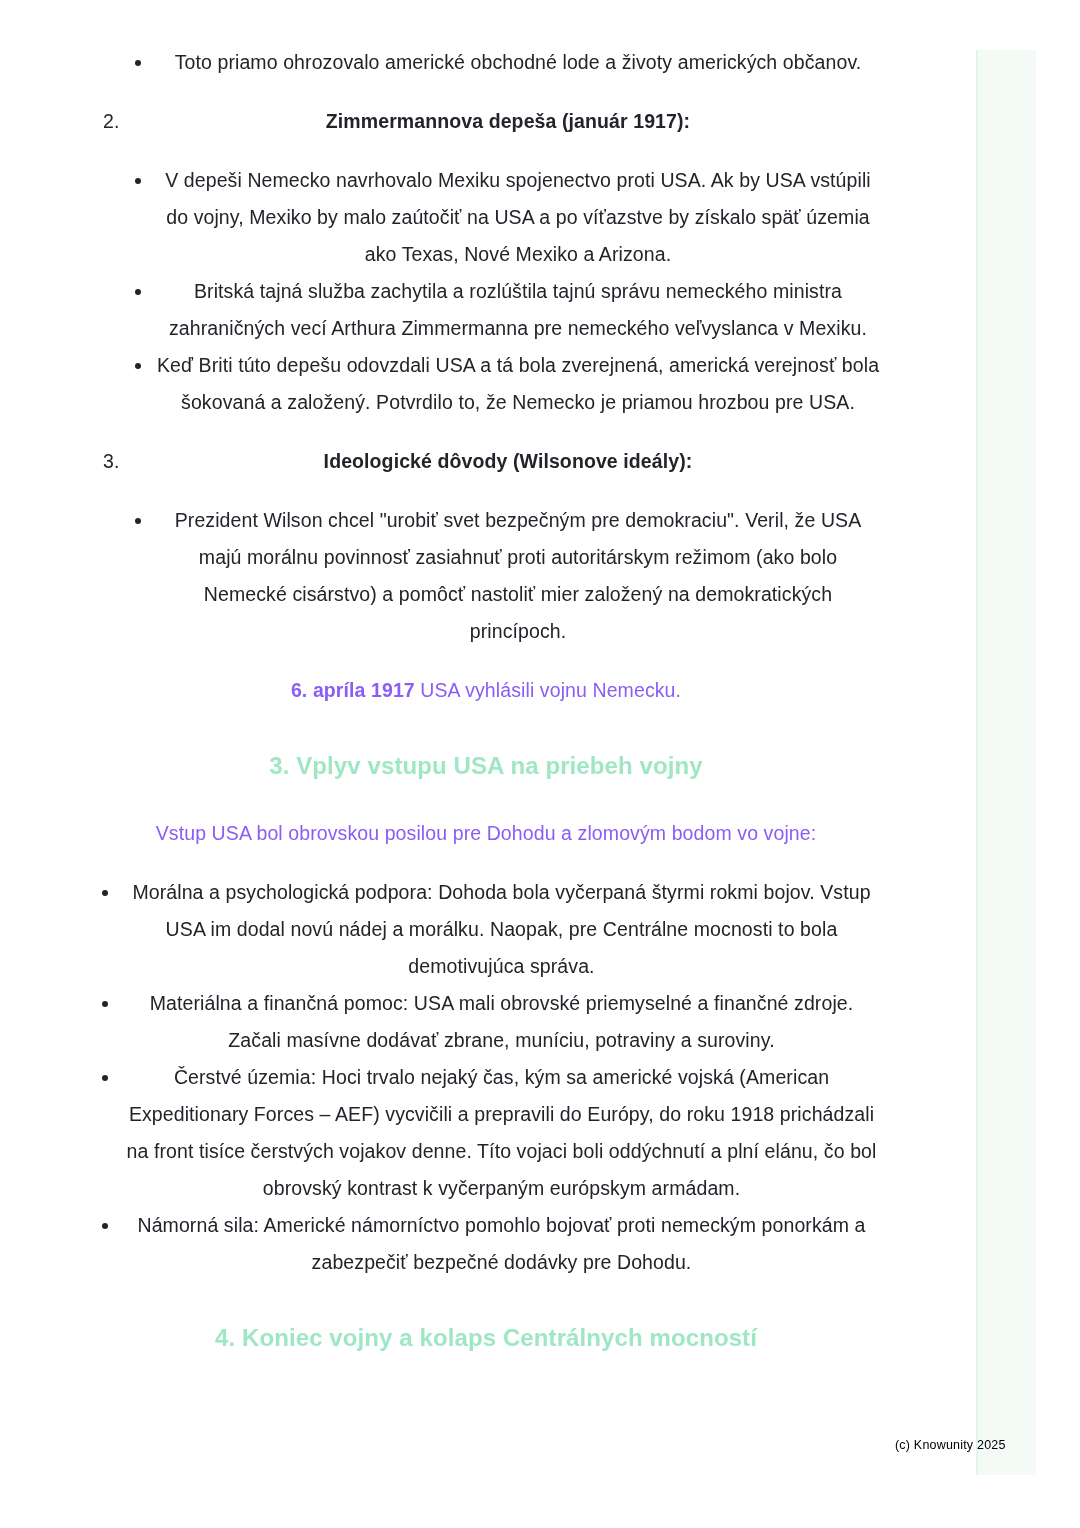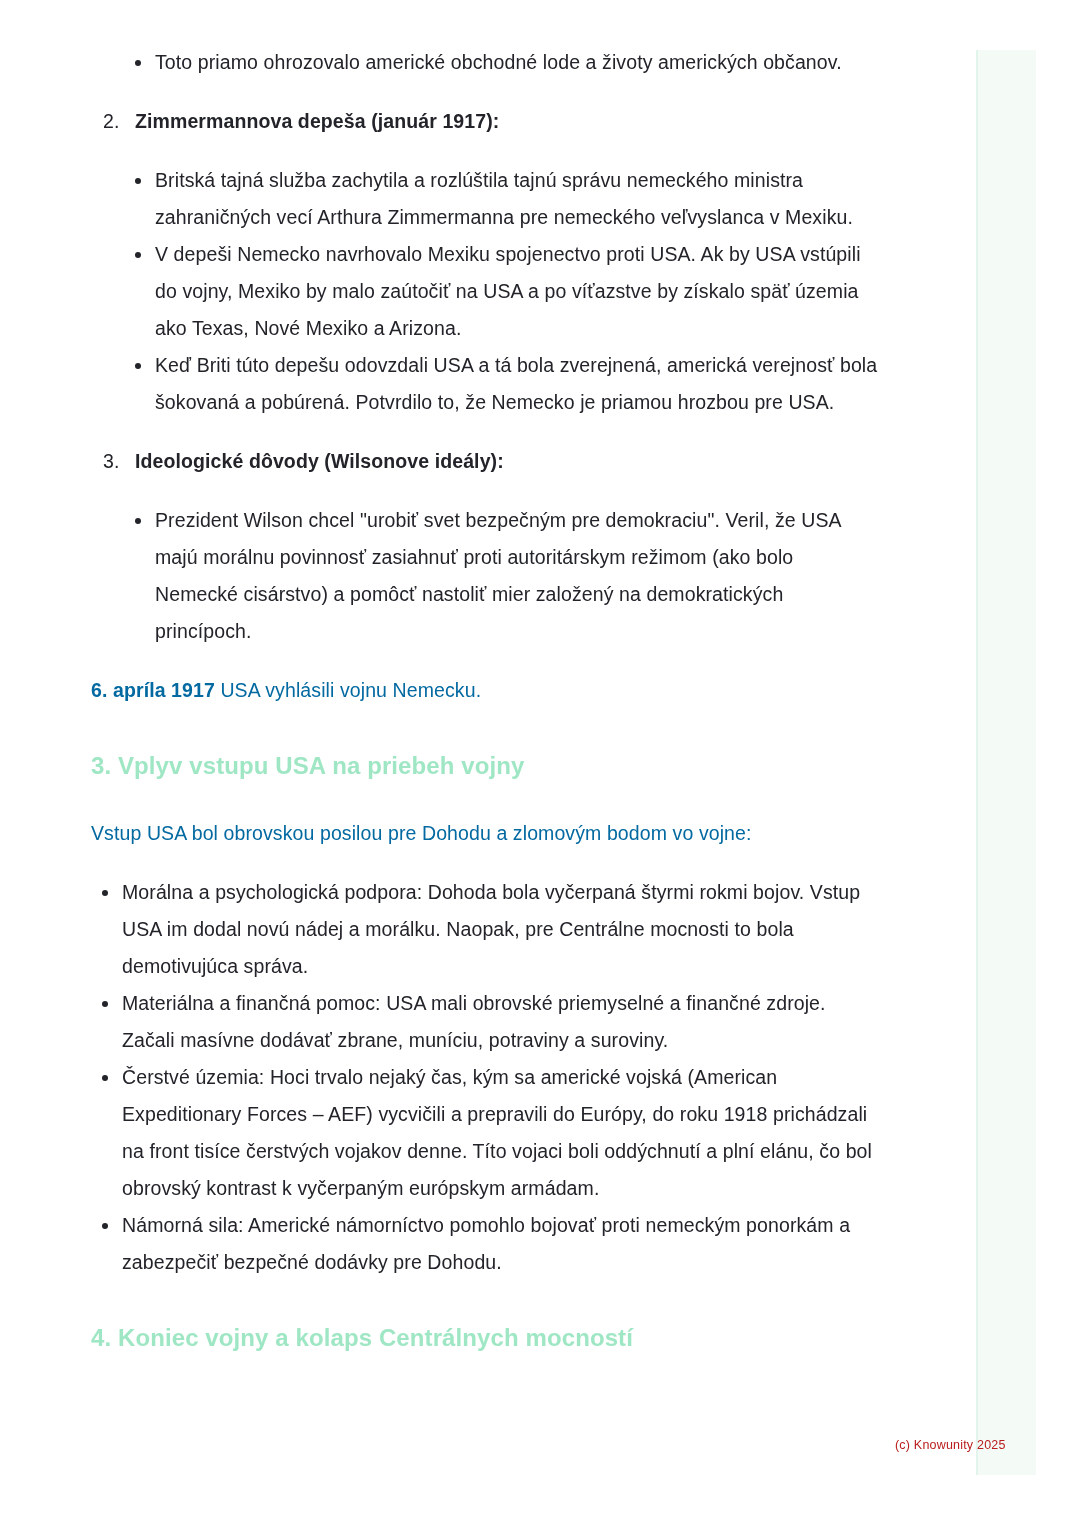--- a/index.html
+++ b/index.html
@@ -1,15 +1,15 @@
 <!DOCTYPE html>
 <html><head>
 <meta charset="utf-8">
 <style>
-  * { box-sizing: border-box; }
+  * { box-sizing: border-box; text-align: center; }
   html, body {
     margin: 0;
     padding: 0;
     background: #ffffff;
   }
   body {
     width: 1080px;
     height: 1528px;
     position: relative;
     font-family: "Liberation Sans", sans-serif;
@@ -39,21 +39,21 @@
   .content {
     width: 790px;
     margin-left: 91px;
   }
 
   
   p.para {
     margin: 0;
     font-size: 19.5px;
     line-height: 37px;
-    color: #0369a1;
+    color: #8b5cf6;
     letter-spacing: 0.1px;
   }
   p.para b { font-weight: 700; }
 
   h2.section-heading {
     margin: 0;
     font-size: 24px;
     line-height: 38px;
     font-weight: 700;
     color: #9fe7c4;
@@ -116,21 +116,21 @@
   .gap-md { height: 22px; }
   .gap-lg { height: 30px; }
   .gap-xl { height: 38px; }
 
   .watermark {
     position: absolute;
     left: 895px;
     top: 1437px;
     font-size: 12.5px;
     line-height: 16px;
-    color: #b91c1c;
+    color: #000000;
     letter-spacing: 0.2px;
     white-space: nowrap;
   }
 </style>
 </head>
 <body>
 
 <div class="side-band"></div>
 
 <div class="page">
@@ -144,23 +144,23 @@
 
     <ol class="numbered">
       <li>
         <span class="num">2.</span><span>Zimmermannova depeša (január 1917):</span>
       </li>
     </ol>
 
     <div class="gap-md"></div>
 
     <ul class="bullets inner">
+      <li>V depeši Nemecko navrhovalo Mexiku spojenectvo proti USA. Ak by USA vstúpili do vojny, Mexiko by malo zaútočiť na USA a po víťazstve by získalo späť územia ako Texas, Nové Mexiko a Arizona.</li>
       <li>Britská tajná služba zachytila a rozlúštila tajnú správu nemeckého ministra zahraničných vecí Arthura Zimmermanna pre nemeckého veľvyslanca v Mexiku.</li>
-      <li>V depeši Nemecko navrhovalo Mexiku spojenectvo proti USA. Ak by USA vstúpili do vojny, Mexiko by malo zaútočiť na USA a po víťazstve by získalo späť územia ako Texas, Nové Mexiko a Arizona.</li>
-      <li>Keď Briti túto depešu odovzdali USA a tá bola zverejnená, americká verejnosť bola šokovaná a pobúrená. Potvrdilo to, že Nemecko je priamou hrozbou pre USA.</li>
+      <li>Keď Briti túto depešu odovzdali USA a tá bola zverejnená, americká verejnosť bola šokovaná a založený. Potvrdilo to, že Nemecko je priamou hrozbou pre USA.</li>
     </ul>
 
     <div class="gap-md"></div>
 
     <ol class="numbered">
       <li>
         <span class="num">3.</span><span>Ideologické dôvody (Wilsonove ideály):</span>
       </li>
     </ol>
 

